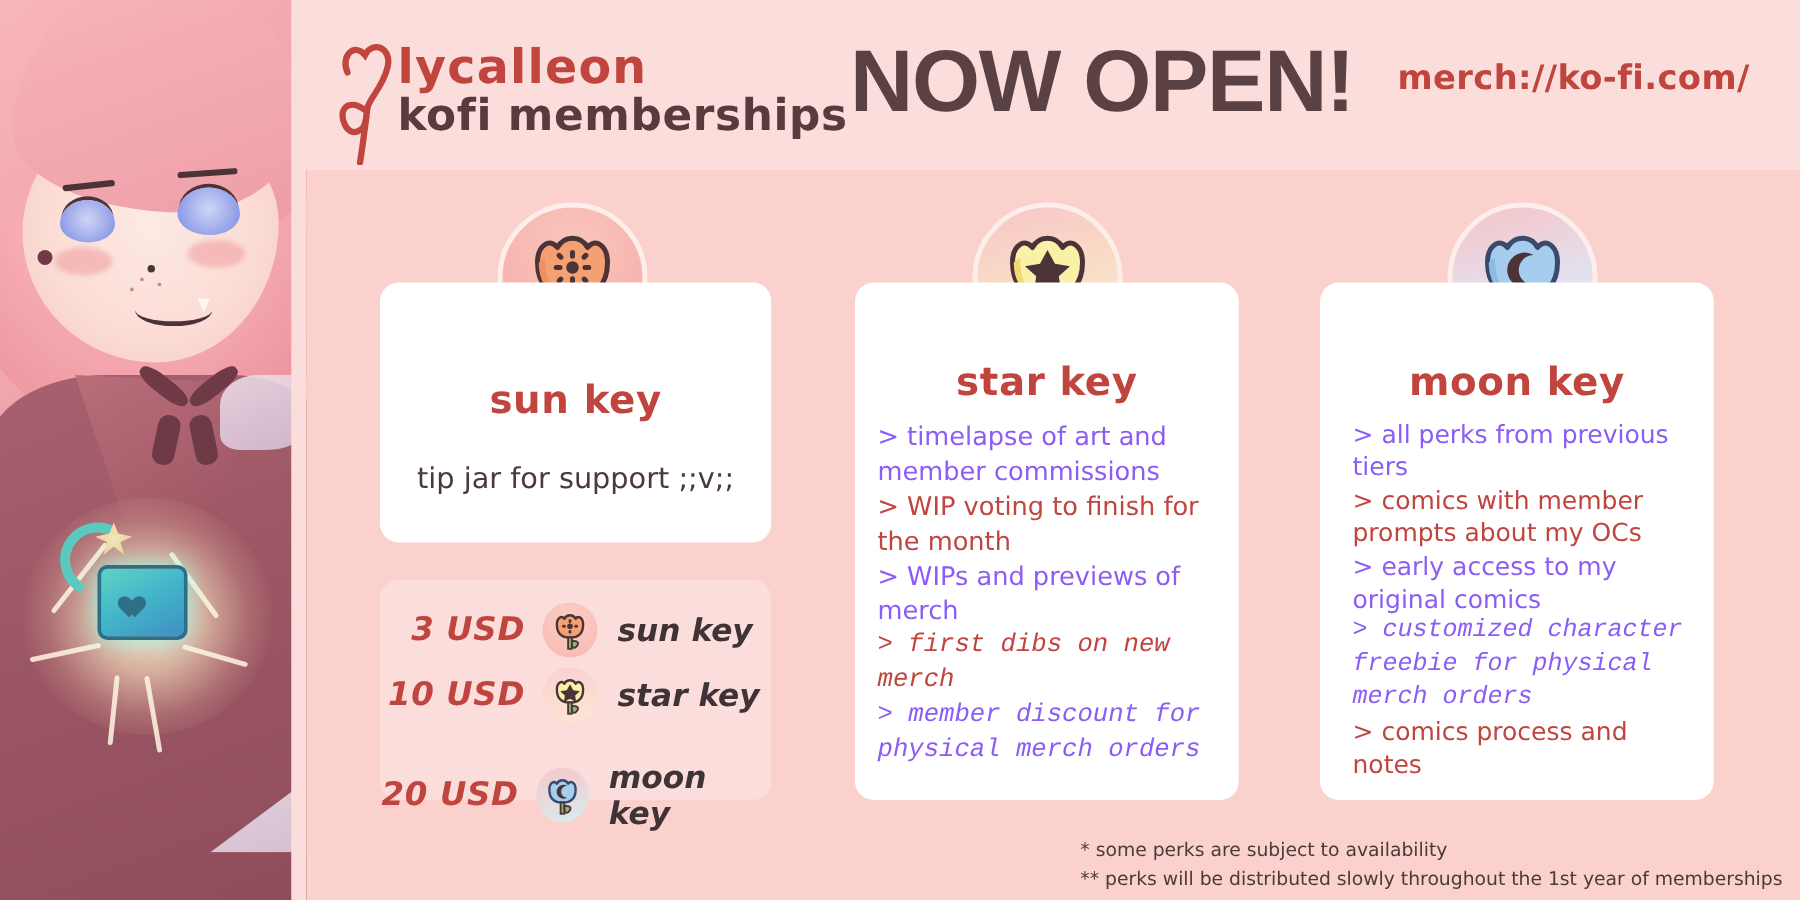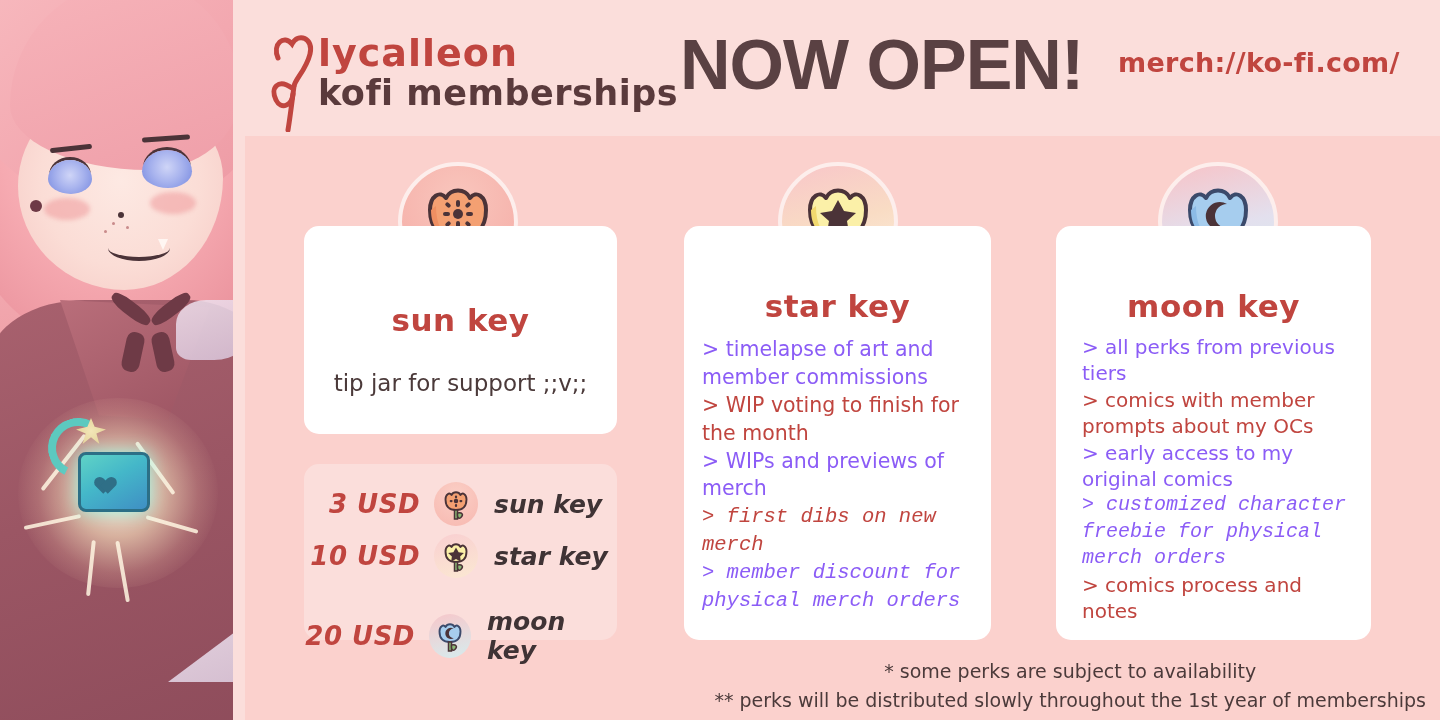--- a/index.html
+++ b/index.html
@@ -125,22 +125,22 @@
   .price-amt{width:130px;text-align:right;padding-right:14px;box-sizing:border-box;
         font-family:"DejaVu Sans", sans-serif;font-weight:bold;font-size:26px;color:#c0453f;letter-spacing:.5px;}
   .price-icon{width:44px;height:44px;border-radius:50%;display:flex;align-items:center;justify-content:center;}
   .price-icon.sun{background:radial-gradient(circle at 50% 30%,#fbcfc6,#f7b8b0);}
   .price-icon.star{background:linear-gradient(165deg,#f9cfd1,#fbe8d2);}
   .price-icon.moon{background:linear-gradient(165deg,#f7c7ca,#d6ecee);}
   .price-name{padding-left:16px;font-family:"DejaVu Sans", sans-serif;font-weight:bold;
         font-size:25px;color:#3f3335;}
 
   
-  .notes{position:absolute;right:14px;bottom:6px;text-align:center;
-        font-family:"DejaVu Sans", sans-serif;font-size:19px;color:#4b3a3a;line-height:1.5;}
+  .notes{position:absolute;right:14px;bottom:6px;text-align:left;
+        font-family:"DejaVu Sans", sans-serif;font-size:15px;color:#4b3a3a;line-height:1.5;}
 </style>
 </head>
 <body>
 
 <div class="page">
 
   <div class="illus">
     <div class="ill-hair"></div>
     <div class="ill-hair2"></div>
     <div class="ill-face"></div>

